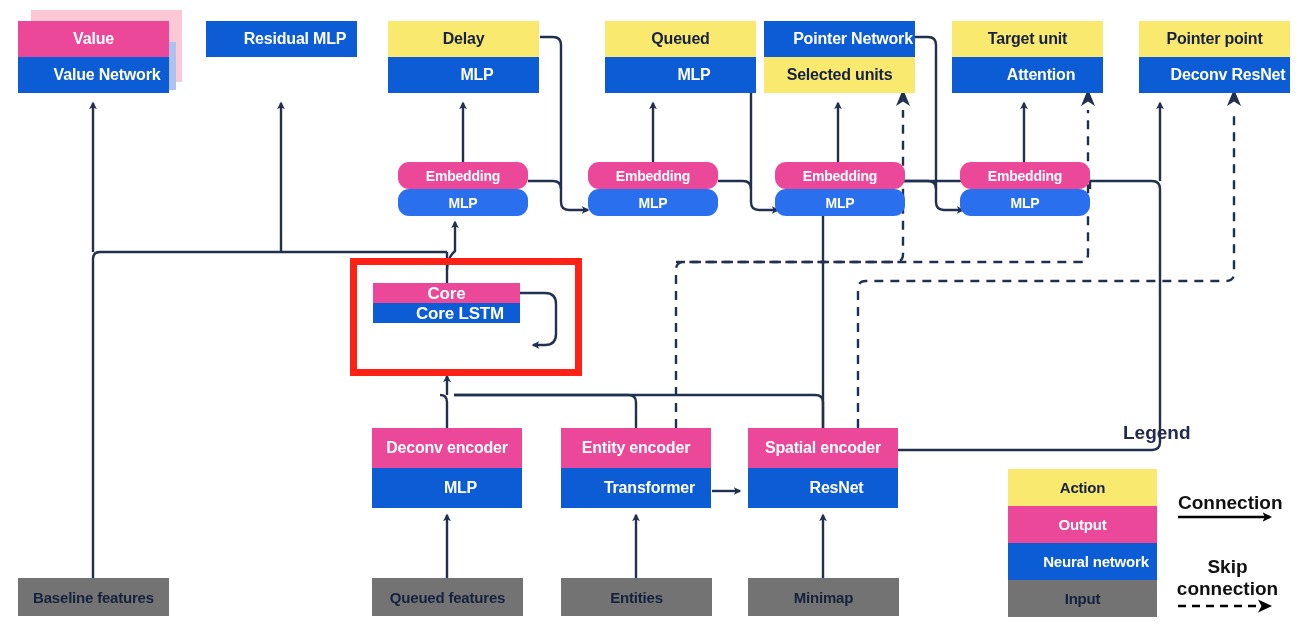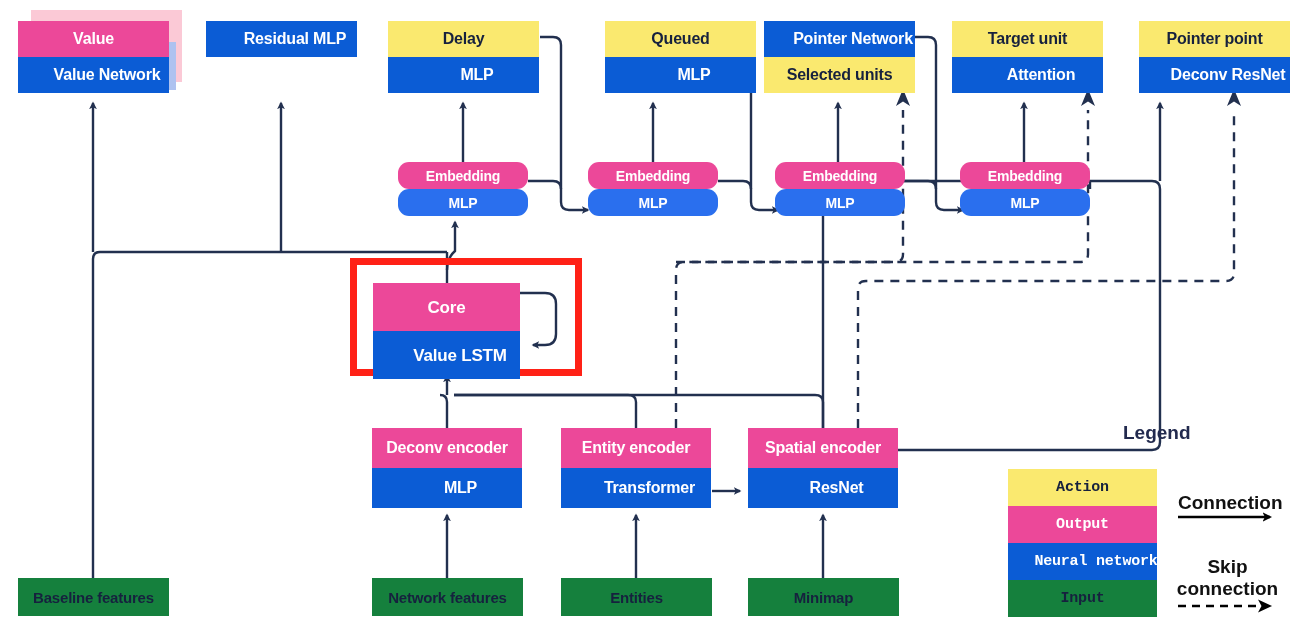--- a/index.html
+++ b/index.html
@@ -14,33 +14,33 @@
   .cell{
     display:flex;align-items:center;justify-content:center;
     box-sizing:border-box;width:100%;
     font-weight:bold;letter-spacing:-0.2px;line-height:1;
     white-space:nowrap;
   }
   .c-action{background:#FAE96F;color:#16213E;}
   .c-output{background:#ec4899;color:#ffffff;}
   .c-nn{background:#0B5CD5;color:#ffffff;padding-left:27px;}
   .c-nn2{background:#2A6FEE;color:#ffffff;}
-  .c-input{background:#15803d;color:#16213E;}
+  .c-input{background:#737373;color:#16213E;}
 
   
   .stack .cell{height:36px;font-size:16px;}
   .stack{width:151px;}
 
   
   .emb{width:130px;}
   .emb .cell{height:27px;font-size:14px;border-radius:11px;}
 
   
   .core{width:147px;}
-  .core .cell{height:48px;font-size:17px;}
+  .core .cell{height:20px;font-size:17px;}
 
   
   .enc{width:150px;}
   .enc .cell{height:40px;font-size:16px;}
 
   
   .inp{height:38px;font-size:15px;}
 
   
   .shadow{position:absolute;}
@@ -51,21 +51,21 @@
   #core-highlight{
     position:absolute;border:7px solid #FF2116;background:transparent;
     box-sizing:border-box;
   }
 
   
   #legend-title{
     position:absolute;font-size:19px;font-weight:bold;color:#222A4E;
     white-space:nowrap;
   }
-  .legend-swatch{width:149px;font-family:Liberation Mono, monospace;}
+  .legend-swatch{width:149px;}
   .legend-swatch .cell{height:37px;font-size:15px;}
   .lg-label{
     position:absolute;font-size:19px;font-weight:bold;color:#111;
     text-align:center;white-space:nowrap;line-height:1.15;
   }
 </style>
 </head>
 <body>
 
 <div id="stage">
@@ -206,40 +206,40 @@
   </div>
 
   <div class="node emb" style="left:960px;top:162px;">
     <div class="cell c-output">Embedding</div>
     <div class="cell c-nn2">MLP</div>
   </div>
 
   <div id="core-highlight" style="left:350px;top:258px;width:232px;height:118px;"></div>
   <div class="node core" style="left:373px;top:283px;">
     <div class="cell c-output">Core</div>
-    <div class="cell c-nn">Value LSTM</div>
+    <div class="cell c-nn">Core LSTM</div>
   </div>
 
   <div class="node enc" style="left:372px;top:428px;">
     <div class="cell c-output">Deconv encoder</div>
     <div class="cell c-nn">MLP</div>
   </div>
 
   <div class="node enc" style="left:561px;top:428px;">
     <div class="cell c-output">Entity encoder</div>
     <div class="cell c-nn">Transformer</div>
   </div>
 
   <div class="node enc" style="left:748px;top:428px;">
     <div class="cell c-output">Spatial encoder</div>
     <div class="cell c-nn">ResNet</div>
   </div>
 
   <div class="node cell c-input inp" style="left:18px;top:578px;width:151px;">Baseline features</div>
-  <div class="node cell c-input inp" style="left:372px;top:578px;width:151px;">Network features</div>
+  <div class="node cell c-input inp" style="left:372px;top:578px;width:151px;">Queued features</div>
   <div class="node cell c-input inp" style="left:561px;top:578px;width:151px;">Entities</div>
   <div class="node cell c-input inp" style="left:748px;top:578px;width:151px;">Minimap</div>
 
   <div id="legend-title" style="left:1123px;top:422px;">Legend</div>
 
   <div class="node legend-swatch" style="left:1008px;top:469px;">
     <div class="cell c-action">Action</div>
     <div class="cell c-output">Output</div>
     <div class="cell c-nn">Neural network</div>
     <div class="cell c-input">Input</div>

